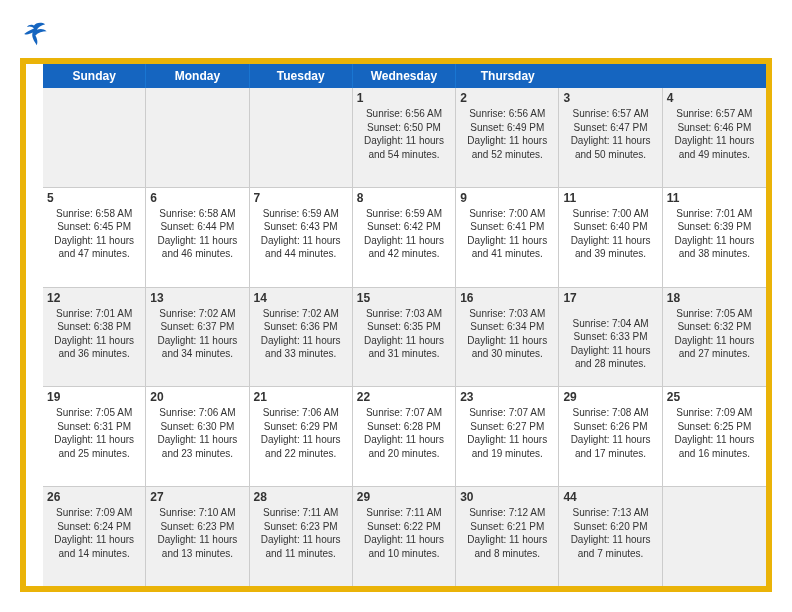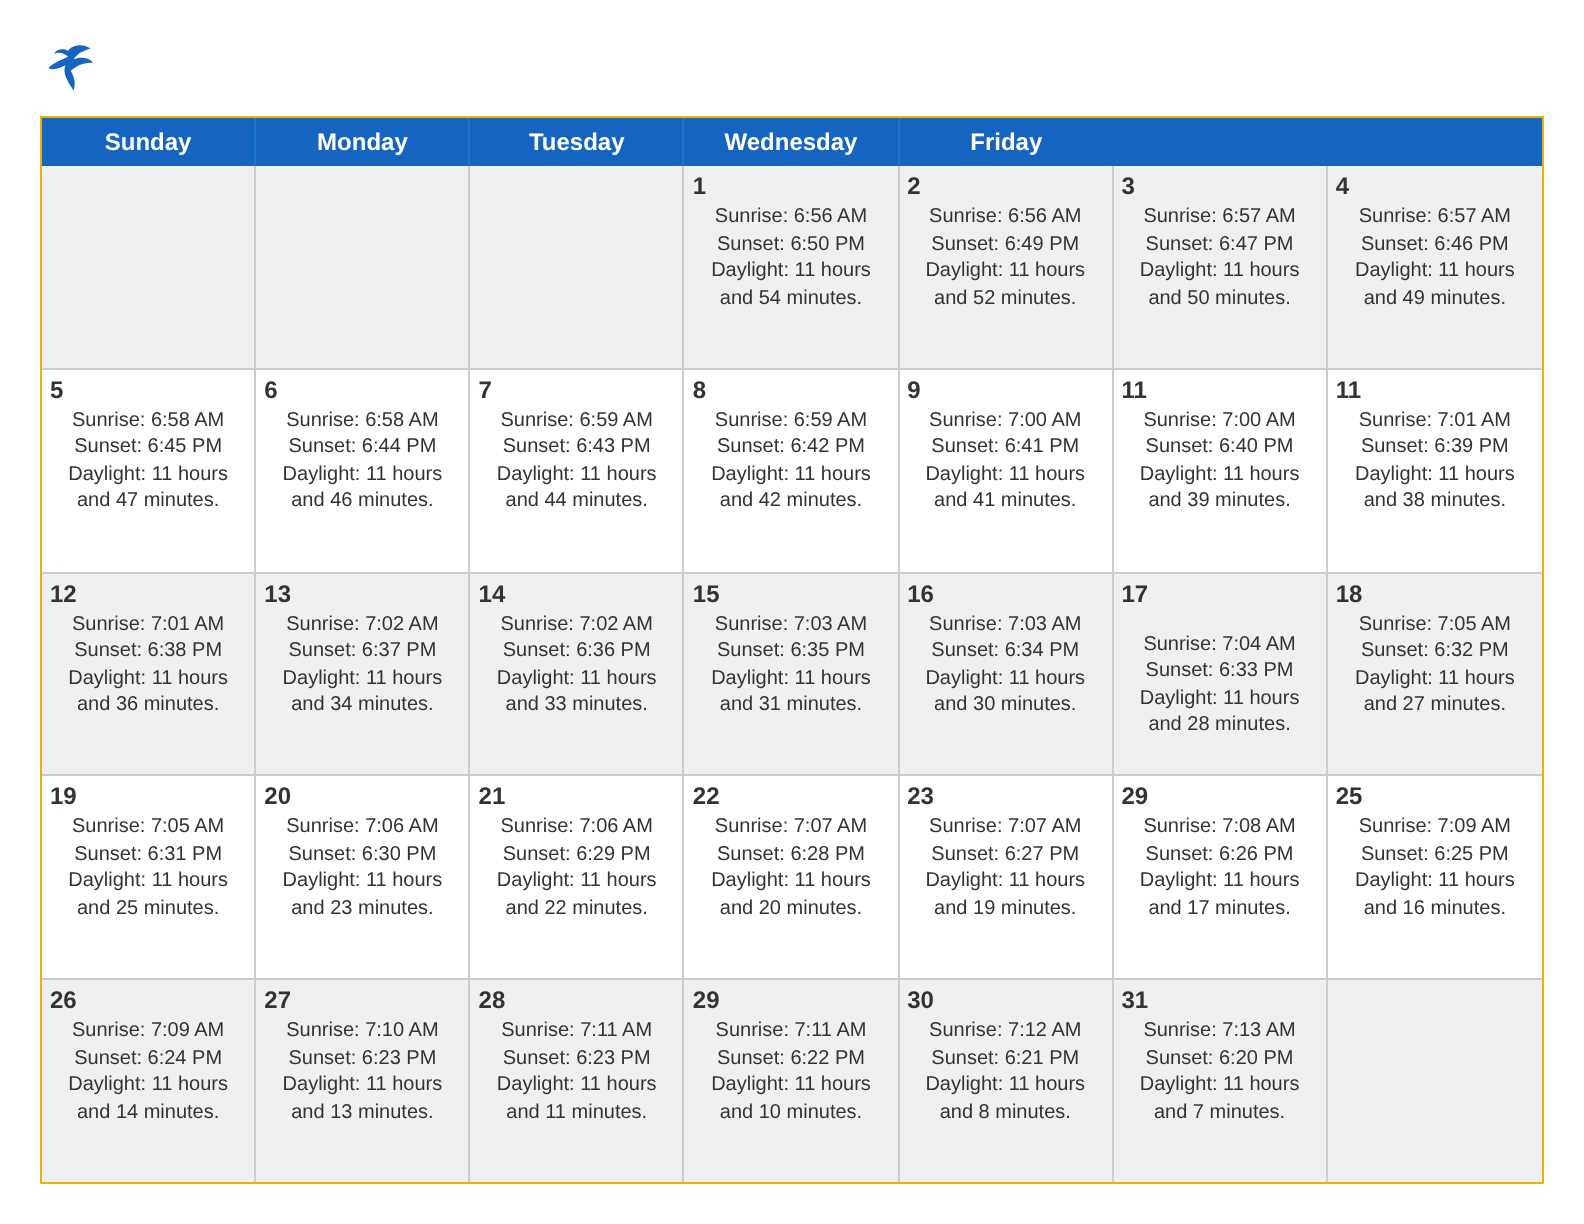--- a/index.html
+++ b/index.html
@@ -41,21 +41,22 @@
       color: #333;
     }
     .subtitle {
       font-size: 14px;
       color: #555;
     }
     .calendar {
       flex: 1;
       display: flex;
       flex-direction: column;
-      border: 1px solid #eab308;
+      border: 6px solid #eab308;
+      padding-left: 17px;
     }
     .day-headers {
       display: grid;
       grid-template-columns: repeat(7, 1fr);
       background: #1565c0;
     }
     .day-header {
       color: #fff;
       text-align: center;
       padding: 5px 2px;
@@ -118,21 +119,21 @@
       <div class="subtitle"></div>
     </div>
   </div>
 
   <div class="calendar">
     <div class="day-headers">
     <div class="day-header">Sunday</div>
         <div class="day-header">Monday</div>
         <div class="day-header">Tuesday</div>
         <div class="day-header">Wednesday</div>
-        <div class="day-header">Friday</div>
+        <div class="day-header">Thursday</div>
       </div>
     <div class="calendar-body">
     <div class="week-row">
           <div class="day-cell empty shaded"></div>
           <div class="day-cell empty shaded"></div>
           <div class="day-cell empty shaded"></div>
           <div class="day-cell shaded">
             <div class="day-number">1</div>
             <div class="day-info" style="white-space: pre-line;">Sunrise: 6:56 AM
 Sunset: 6:50 PM
@@ -344,21 +345,21 @@
 and 10 minutes.</div>
           </div>
           <div class="day-cell shaded">
             <div class="day-number">30</div>
             <div class="day-info" style="white-space: pre-line;">Sunrise: 7:12 AM
 Sunset: 6:21 PM
 Daylight: 11 hours
 and 8 minutes.</div>
           </div>
           <div class="day-cell shaded">
-            <div class="day-number">31</div>
+            <div class="day-number">44</div>
             <div class="day-info" style="white-space: pre-line;">Sunrise: 7:13 AM
 Sunset: 6:20 PM
 Daylight: 11 hours
 and 7 minutes.</div>
           </div>
           <div class="day-cell empty shaded"></div>
         </div>
       </div>
   </div>
 </div>

